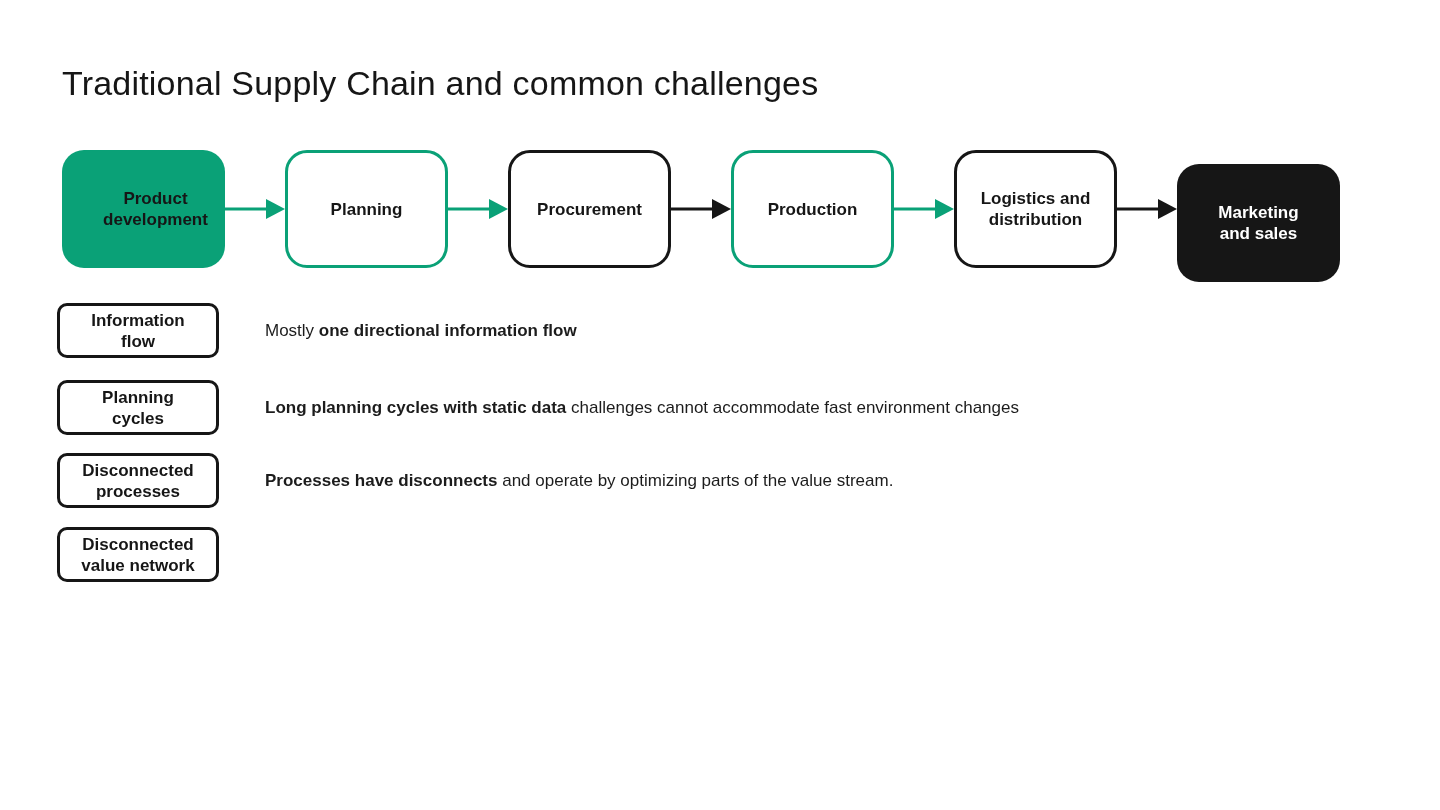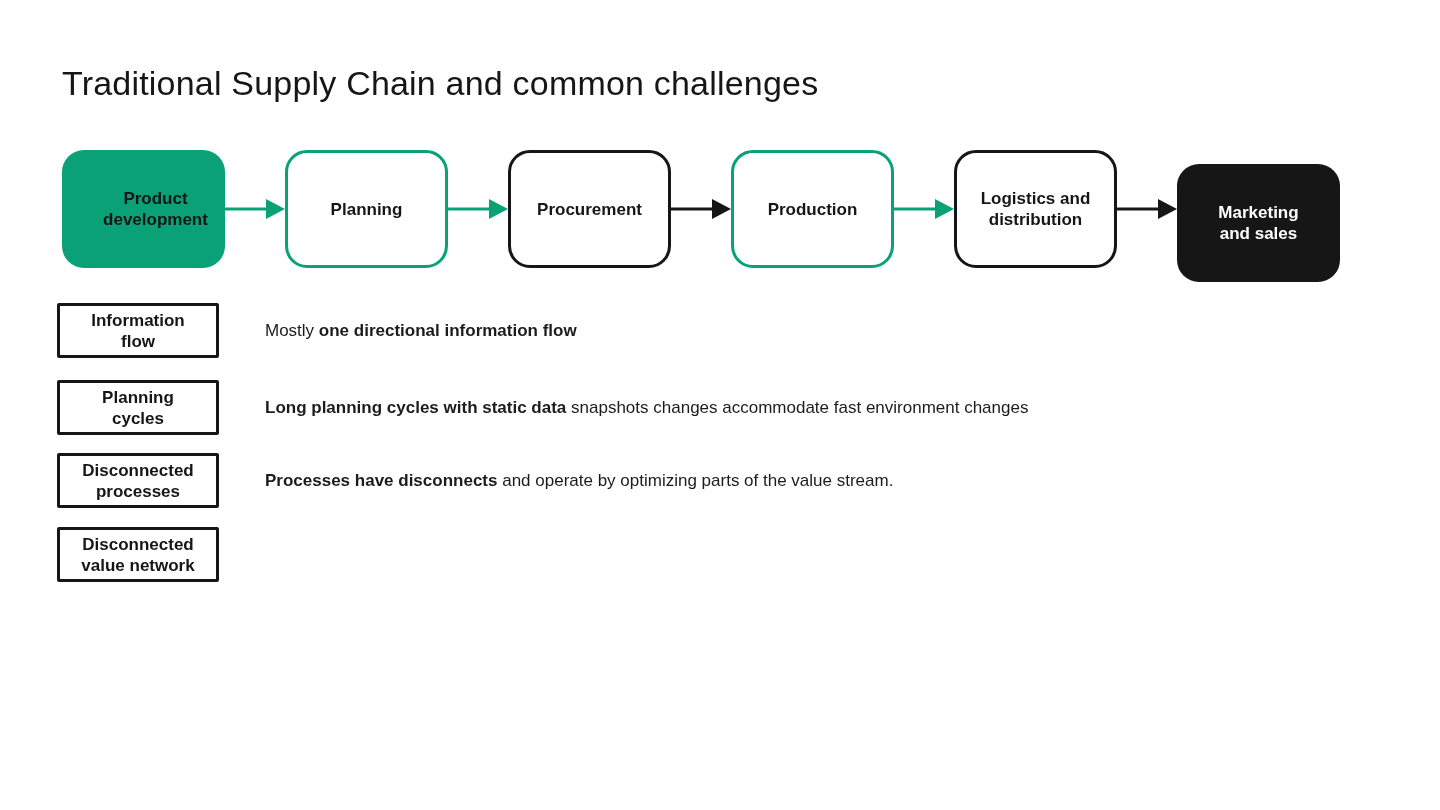--- a/index.html
+++ b/index.html
@@ -74,21 +74,21 @@
     display:flex;
     align-items:center;
   }
   .crow:nth-child(1){margin-bottom:22px;}
   .crow:nth-child(2){margin-bottom:18px;}
   .crow:nth-child(3){margin-bottom:19px;}
   .clabel{
     width:162px;
     min-height:55px;
     border:3px solid var(--ink);
-    border-radius:2px;
+    border-radius:10px;
     background:#fff;
     display:flex;
     align-items:center;
     justify-content:center;
     text-align:center;
     font-weight:700;
     font-size:17px;
     line-height:21px;
     white-space:pre-line;
     flex:none;
@@ -152,21 +152,21 @@
 
 <div class="challenges">
   <div class="crow">
     <div class="clabel">Information
 flow</div>
     <p class="cdesc"><span>Mostly </span><span class="seg-bold">one directional information flow</span></p>
   </div>
   <div class="crow">
     <div class="clabel">Planning
 cycles</div>
-    <p class="cdesc"><span class="seg-bold">Long planning cycles with static data</span><span> snapshots changes accommodate fast environment changes</span></p>
+    <p class="cdesc"><span class="seg-bold">Long planning cycles with static data</span><span> challenges cannot accommodate fast environment changes</span></p>
   </div>
   <div class="crow">
     <div class="clabel">Disconnected
 processes</div>
     <p class="cdesc"><span class="seg-bold">Processes have disconnects</span><span> and operate by optimizing parts of the value stream.</span></p>
   </div>
   <div class="crow">
     <div class="clabel">Disconnected
 value network</div>
   </div>

